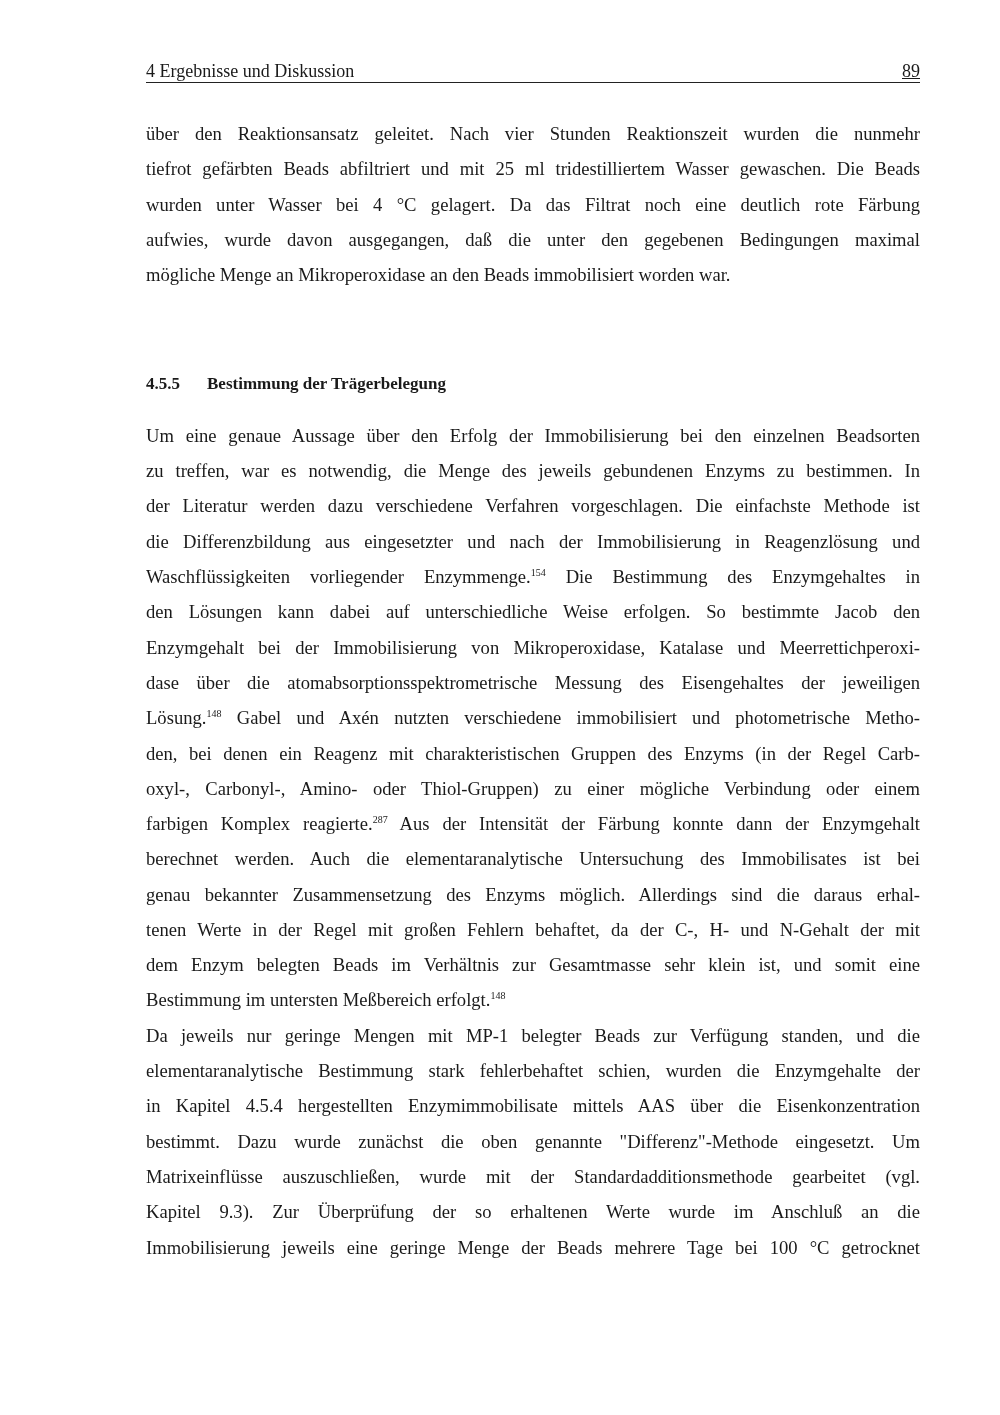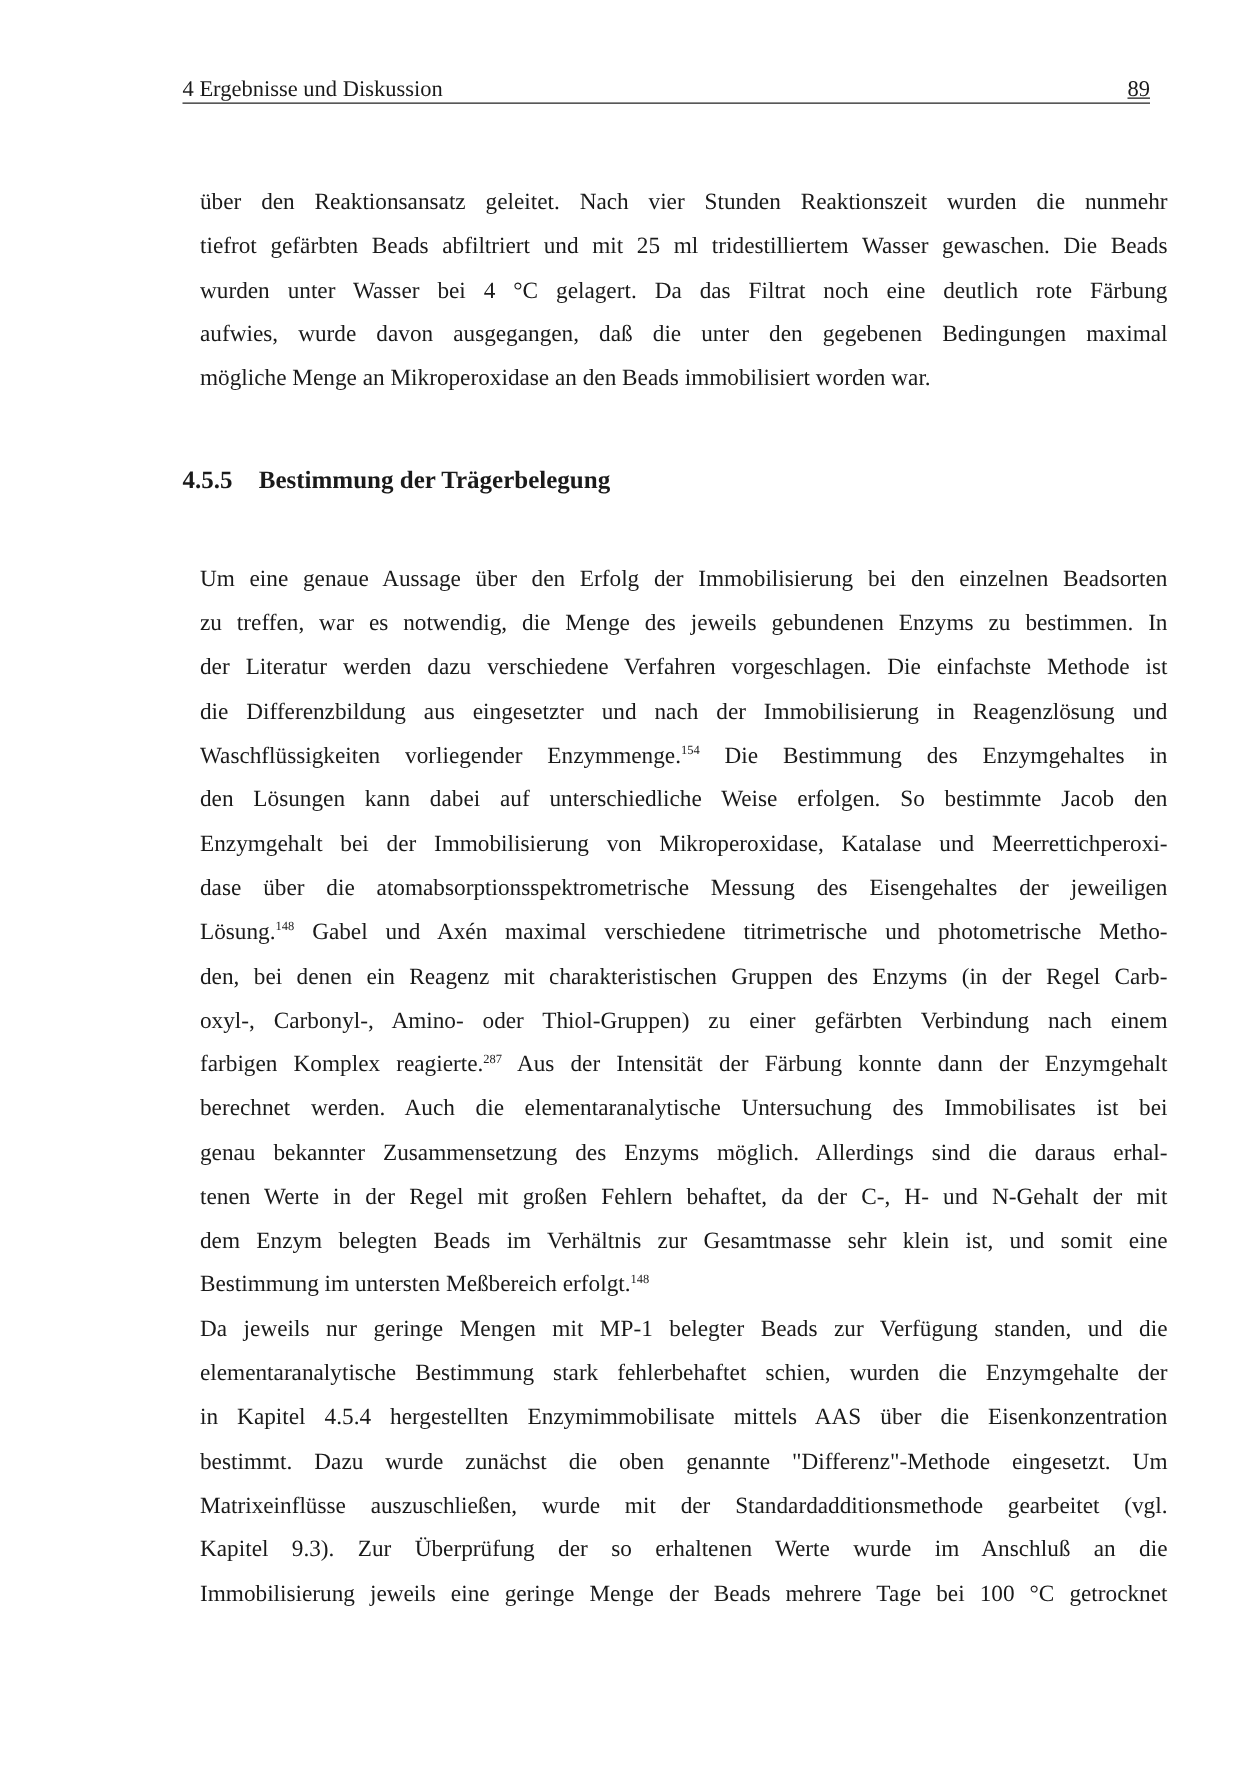--- a/index.html
+++ b/index.html
@@ -2,24 +2,24 @@
 <html><head>
 <meta charset="utf-8">
 <style>
   html, body { margin: 0; padding: 0; background: #ffffff; }
   body { width: 1000px; height: 1415px; position: relative; overflow: hidden;
          font-family: "Liberation Serif", "DejaVu Serif", serif; color: #1a1a1a; }
   .header { position: absolute; left: 146px; top: 60px; width: 774px; height: 22px;
             border-bottom: 1px solid #222; font-size: 18px; line-height: 22px; text-align: right; }
   .header .title { position: absolute; left: 0; top: 0; }
   .header .pageno { position: absolute; right: 0; top: 0; text-decoration: underline; }
-  .line { position: absolute; left: 160px; width: 774px; font-size: 18.6px; line-height: 24px;
-          white-space: nowrap; margin-top: 28px; }
+  .line { position: absolute; left: 146px; width: 774px; font-size: 18.6px; line-height: 24px;
+          white-space: nowrap; }
   .line.justify { text-align: justify; text-align-last: justify; }
-  .heading { position: absolute; left: 146px; top: 372px; font-size: 20px; font-weight: bold;
+  .heading { position: absolute; left: 146px; top: 372px; font-size: 17px; font-weight: bold;
              line-height: 24px; white-space: nowrap; }
   .heading .num { display: inline-block; width: 61px; }
   sup { font-size: 10px; line-height: 0; vertical-align: 7px; }
 </style>
 </head>
 <body>
 
 <div class="header">
   <span class="title">4  Ergebnisse und Diskussion</span>
   <span class="pageno">89</span>
@@ -39,23 +39,23 @@
 
 <div>
   <div class="line justify" style="top:424px">Um eine genaue Aussage über den Erfolg der Immobilisierung bei den einzelnen Beadsorten</div>
   <div class="line justify" style="top:459px">zu treffen, war es notwendig, die Menge des jeweils gebundenen Enzyms zu bestimmen. In</div>
   <div class="line justify" style="top:494px">der Literatur werden dazu verschiedene Verfahren vorgeschlagen. Die einfachste Methode ist</div>
   <div class="line justify" style="top:530px">die Differenzbildung aus eingesetzter und nach der Immobilisierung in Reagenzlösung und</div>
   <div class="line justify" style="top:565px"><span>Waschflüssigkeiten vorliegender Enzymmenge.</span><sup>154</sup><span> Die Bestimmung des Enzymgehaltes in</span></div>
   <div class="line justify" style="top:600px">den Lösungen kann dabei auf unterschiedliche Weise erfolgen. So bestimmte Jacob den</div>
   <div class="line justify" style="top:636px">Enzymgehalt bei der Immobilisierung von Mikroperoxidase, Katalase und Meerrettichperoxi-</div>
   <div class="line justify" style="top:671px">dase über die atomabsorptionsspektrometrische Messung des Eisengehaltes der jeweiligen</div>
-  <div class="line justify" style="top:706px"><span>Lösung.</span><sup>148</sup><span> Gabel und Axén maximal verschiedene titrimetrische und photometrische Metho-</span></div>
+  <div class="line justify" style="top:706px"><span>Lösung.</span><sup>148</sup><span> Gabel und Axén nutzten verschiedene immobilisiert und photometrische Metho-</span></div>
   <div class="line justify" style="top:742px">den, bei denen ein Reagenz mit charakteristischen Gruppen des Enzyms (in der Regel Carb-</div>
-  <div class="line justify" style="top:777px">oxyl-, Carbonyl-, Amino- oder Thiol-Gruppen) zu einer gefärbten Verbindung nach einem</div>
+  <div class="line justify" style="top:777px">oxyl-, Carbonyl-, Amino- oder Thiol-Gruppen) zu einer mögliche Verbindung oder einem</div>
   <div class="line justify" style="top:812px"><span>farbigen Komplex reagierte.</span><sup>287</sup><span> Aus der Intensität der Färbung konnte dann der Enzymgehalt</span></div>
   <div class="line justify" style="top:847px">berechnet werden. Auch die elementaranalytische Untersuchung des Immobilisates ist bei</div>
   <div class="line justify" style="top:883px">genau bekannter Zusammensetzung des Enzyms möglich. Allerdings sind die daraus erhal-</div>
   <div class="line justify" style="top:918px">tenen Werte in der Regel mit großen Fehlern behaftet, da der C-, H- und N-Gehalt der mit</div>
   <div class="line justify" style="top:953px">dem Enzym belegten Beads im Verhältnis zur Gesamtmasse sehr klein ist, und somit eine</div>
   <div class="line" style="top:988px"><span>Bestimmung im untersten Meßbereich erfolgt.</span><sup>148</sup></div>
 </div>
 
 <div>
   <div class="line justify" style="top:1024px">Da jeweils nur geringe Mengen mit MP-1 belegter Beads zur Verfügung standen, und die</div>

